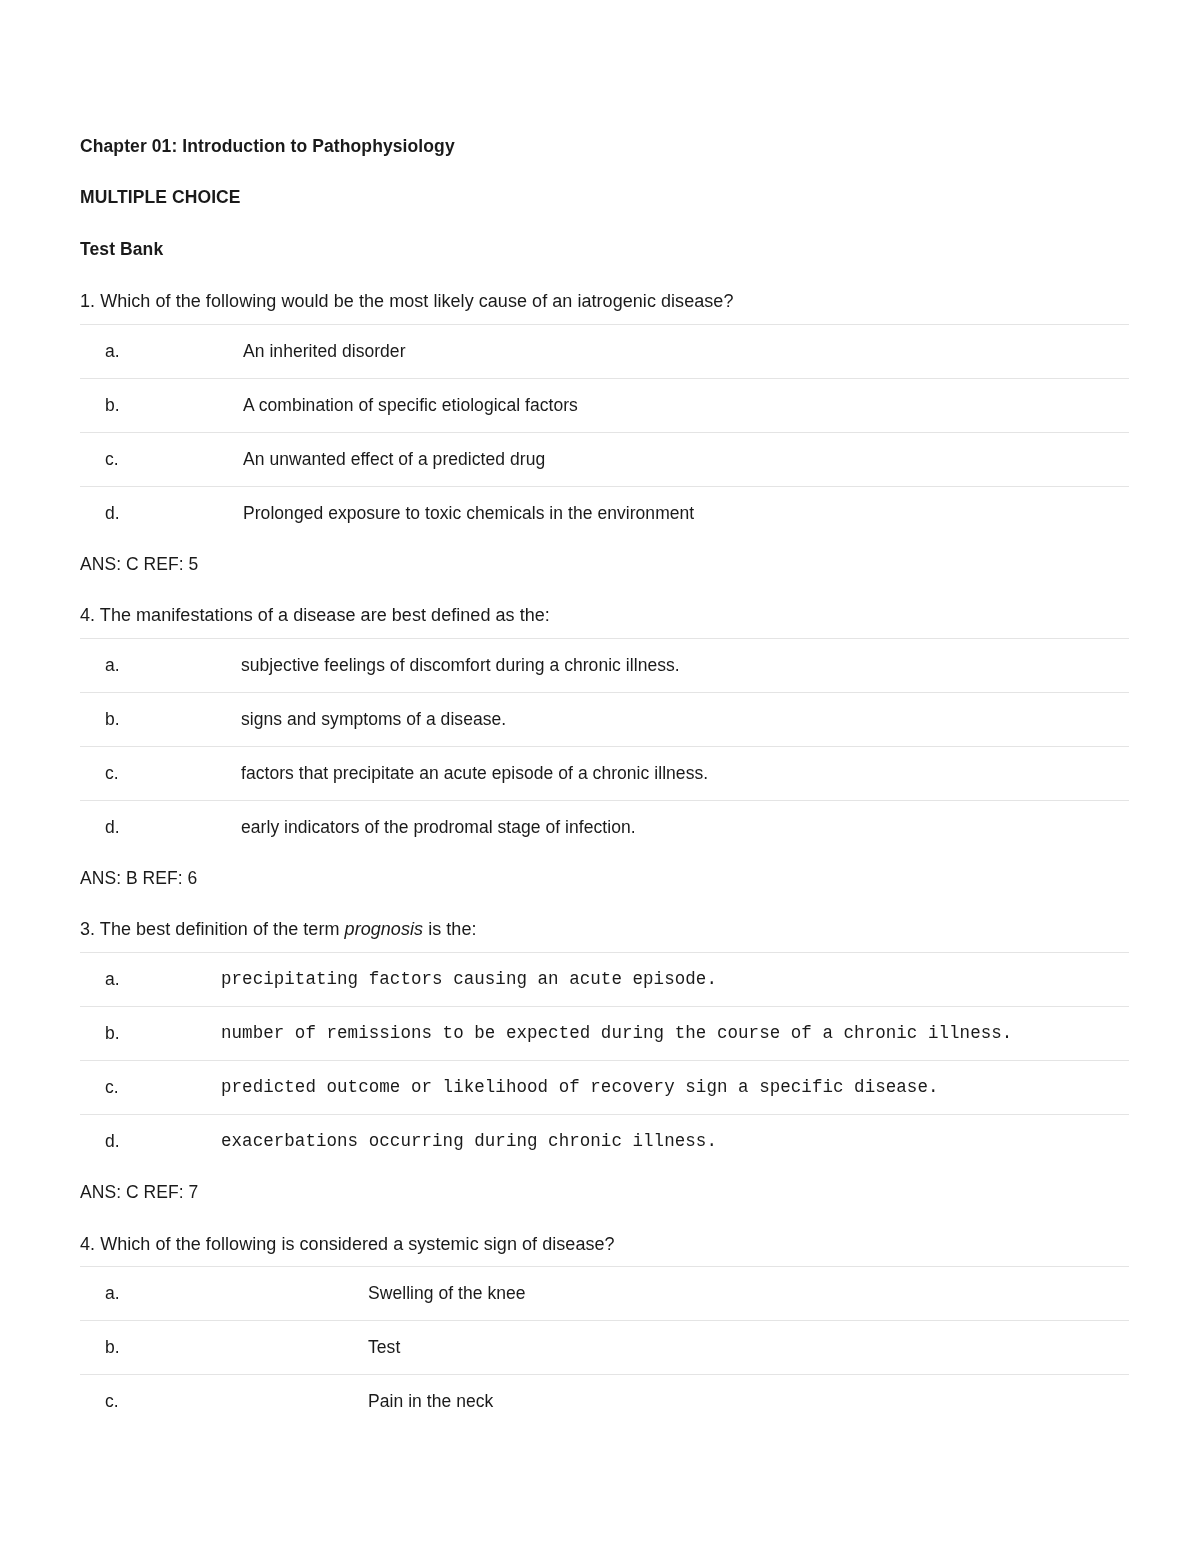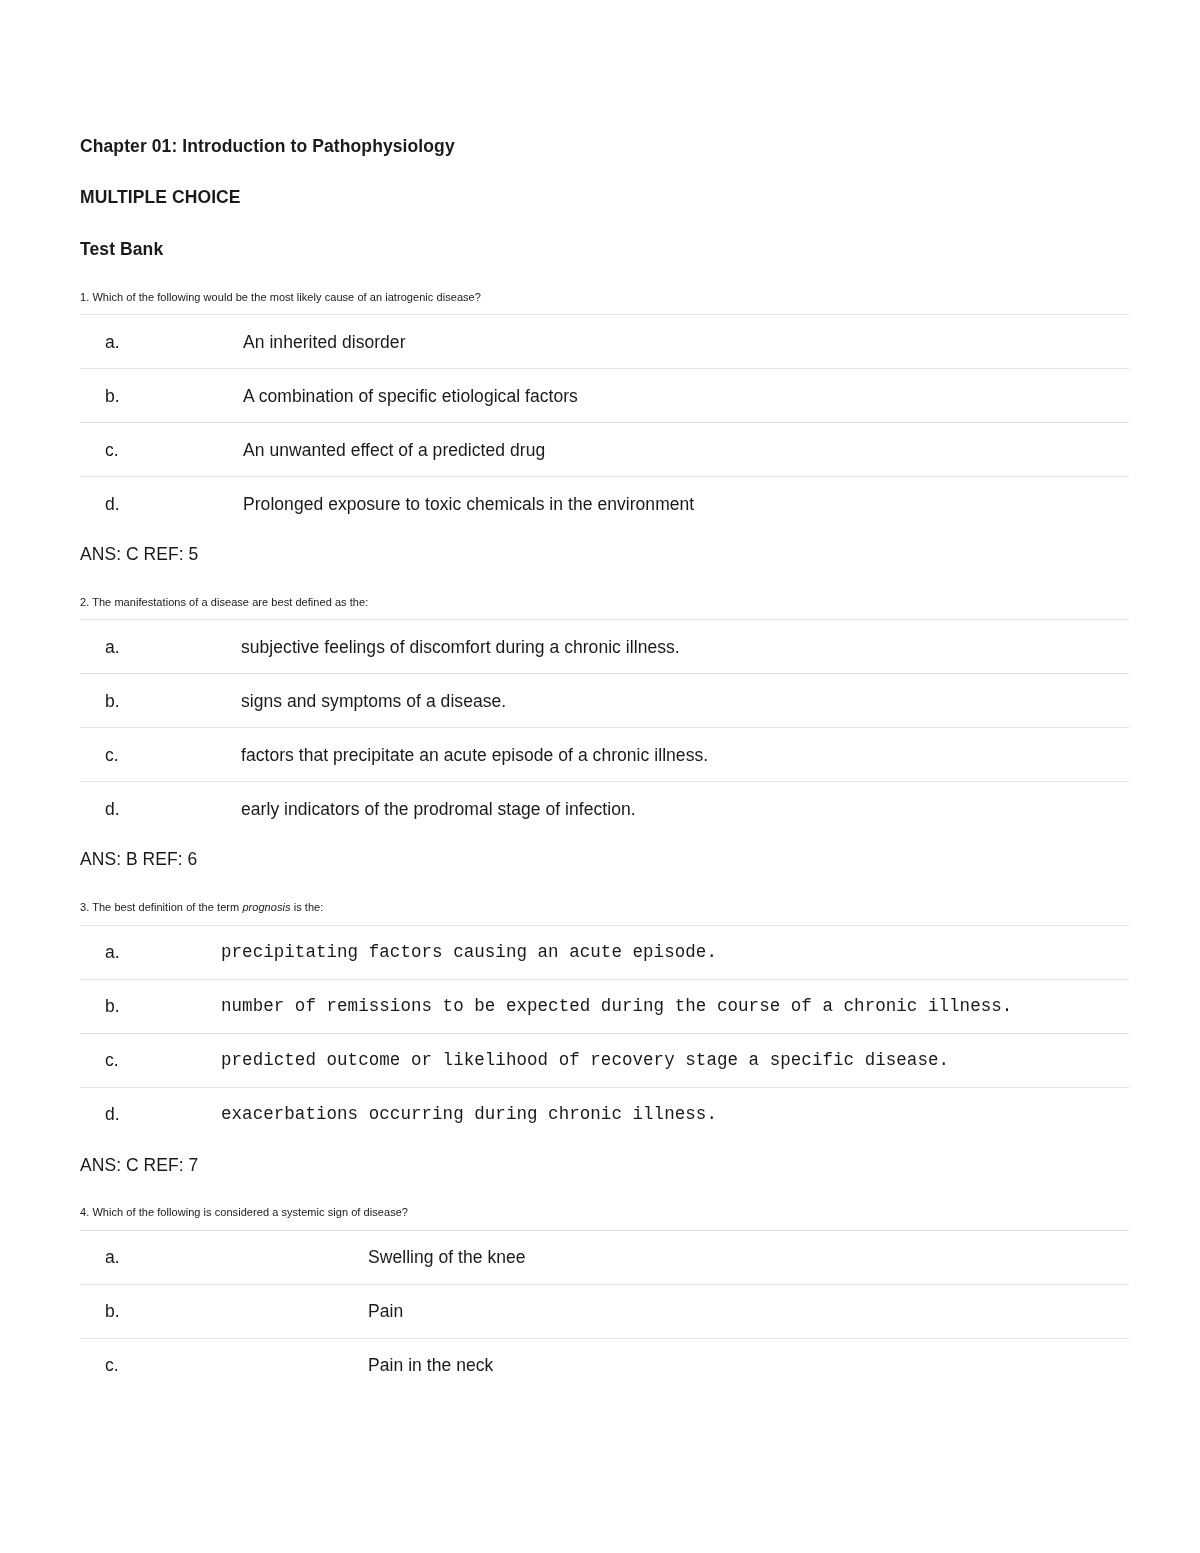--- a/index.html
+++ b/index.html
@@ -23,21 +23,21 @@
     padding: 136px 10px 0 80px;
   }
   .doc-heading {
     font-size: 17.5px;
     font-weight: bold;
     line-height: 1.25;
     margin: 0 0 29.5px 0;
     letter-spacing: 0.1px;
   }
   .question {
-    font-size: 11px;
+    font-size: 18px;
     font-weight: normal;
     line-height: 1.3;
     margin: 0 0 10px 0;
     letter-spacing: 0.05px;
   }
   .question em {
     margin-top: 21px;
   }
   .ans-line {
     font-size: 17.5px;
@@ -103,21 +103,21 @@
         <tr>
           <td class="opt-label">d.</td>
           <td class="opt-text-q1">Prolonged exposure to toxic chemicals in the environment</td>
         </tr>
       </tbody>
     </table>
     <div class="ans-line">ANS: C REF: 5</div>
   </div>
 
   <div class="block">
-    <div class="question">2. The manifestations of a disease are best defined as the:</div>
+    <div class="question">4. The manifestations of a disease are best defined as the:</div>
     <table class="options">
       <tbody>
         <tr>
           <td class="opt-label">a.</td>
           <td class="opt-text-q2">subjective feelings of discomfort during a chronic illness.</td>
         </tr>
         <tr>
           <td class="opt-label">b.</td>
           <td class="opt-text-q2">signs and symptoms of a disease.</td>
         </tr>
@@ -141,42 +141,42 @@
         <tr>
           <td class="opt-label">a.</td>
           <td class="opt-text-q3">precipitating factors causing an acute episode.</td>
         </tr>
         <tr>
           <td class="opt-label">b.</td>
           <td class="opt-text-q3">number of remissions to be expected during the course of a chronic illness.</td>
         </tr>
         <tr>
           <td class="opt-label">c.</td>
-          <td class="opt-text-q3">predicted outcome or likelihood of recovery stage a specific disease.</td>
+          <td class="opt-text-q3">predicted outcome or likelihood of recovery sign a specific disease.</td>
         </tr>
         <tr>
           <td class="opt-label">d.</td>
           <td class="opt-text-q3">exacerbations occurring during chronic illness.</td>
         </tr>
       </tbody>
     </table>
     <div class="ans-line">ANS: C REF: 7</div>
   </div>
 
   <div class="block">
     <div class="question">4. Which of the following is considered a systemic sign of disease?</div>
     <table class="options">
       <tbody>
         <tr>
           <td class="opt-label">a.</td>
           <td class="opt-text-q4">Swelling of the knee</td>
         </tr>
         <tr>
           <td class="opt-label">b.</td>
-          <td class="opt-text-q4">Pain</td>
+          <td class="opt-text-q4">Test</td>
         </tr>
         <tr>
           <td class="opt-label">c.</td>
           <td class="opt-text-q4">Pain in the neck</td>
         </tr>
       </tbody>
     </table>
   </div>
 
 </div>

